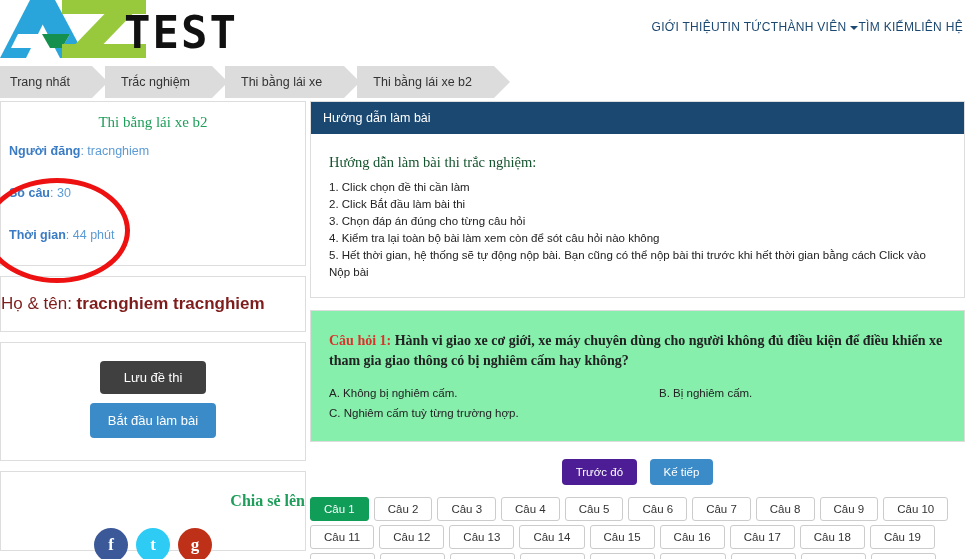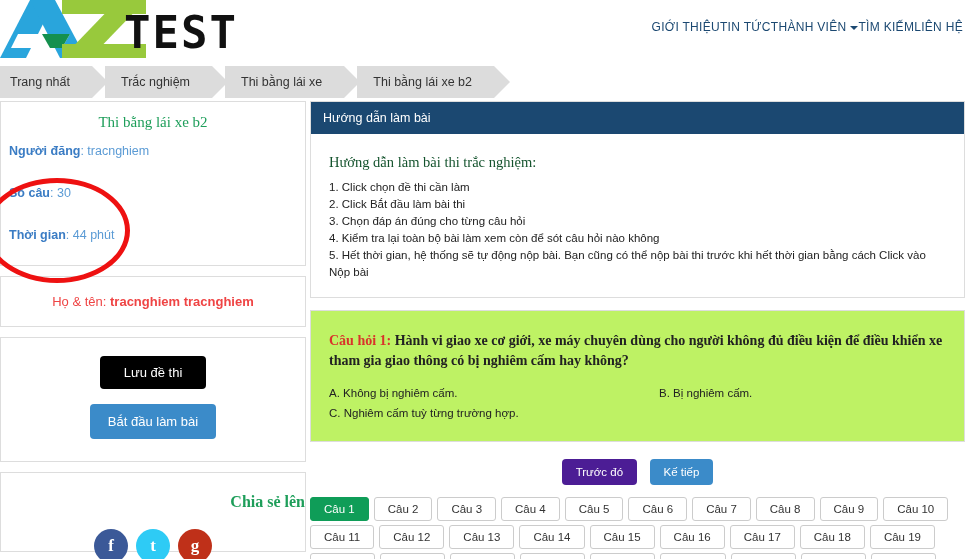--- a/index.html
+++ b/index.html
@@ -53,30 +53,30 @@
 
   .exam-title {
     text-align: center; color: #1e9e5a; font-size: 15px;
     font-family: "Liberation Serif", serif; padding: 12px 0 8px;
   }
   .meta-line { font-size: 12.5px; padding: 5px 8px; color: #5b9bd5; }
   .meta-label { color: #3a7cc4; font-weight: bold; }
   .meta-value { color: #5b9bd5; }
   .meta-spacer { height: 18px; }
 
-  .fullname-panel { padding: 17px 0; text-align: center; font-size: 13px; color: #ef4444; }
+  .fullname-panel { padding: 17px 0; text-align: left; font-size: 17px; color: #7f1d1d; }
   .fullname-value { font-weight: bold; }
 
   .actions-panel { padding: 18px 0 22px; text-align: center; }
   .btn {
     display: inline-block; border: none; border-radius: 4px;
     color: #fff; font-size: 13px; cursor: pointer;
     font-family: "Liberation Sans", sans-serif;
   }
-  .btn-save { background: #000000; padding: 9px 24px; margin-bottom: 15px; }
+  .btn-save { background: #404040; padding: 9px 24px; margin-bottom: 9px; }
   .btn-start { background: #3b8bc9; padding: 10px 18px; }
 
   .share-panel { padding: 20px 0 0; text-align: right; height: 80px; }
   .share-title {
     color: #1e9e5a; font-size: 16px; font-weight: bold;
     font-family: "Liberation Serif", serif;
   }
   .share-icons { display: flex; gap: 8px; justify-content: center; margin-top: 18px; }
   .share-icon {
     width: 34px; height: 34px; border-radius: 50%;
@@ -99,21 +99,21 @@
     background: #1b4871; color: #fff; font-size: 12.5px;
     padding: 9px 12px;
   }
   .guide-body { padding: 20px 18px 16px; }
   .guide-title {
     font-family: "Liberation Serif", serif; font-size: 14.5px;
     color: #14532d; margin-bottom: 8px;
   }
   .guide-step { font-size: 11.5px; color: #222; line-height: 17px; }
 
-  .question-panel { border: 1px solid #ddd; background: #bef264; padding: 20px 18px 18px; }
+  .question-panel { border: 1px solid #ddd; background: #86efac; padding: 20px 18px 18px; }
   .q-head {
     font-family: "Liberation Serif", serif; font-size: 14px;
     font-weight: bold; color: #222; line-height: 20px; margin-bottom: 12px;
   }
   .q-label { color: #d9342b; }
   .answers { position: relative; font-size: 11.5px; color: #222; line-height: 20px; }
   .ans-row { display: flex; }
   .ans-a { width: 330px; }
 
   .navbtns { text-align: center; margin: 17px 0 12px; }

